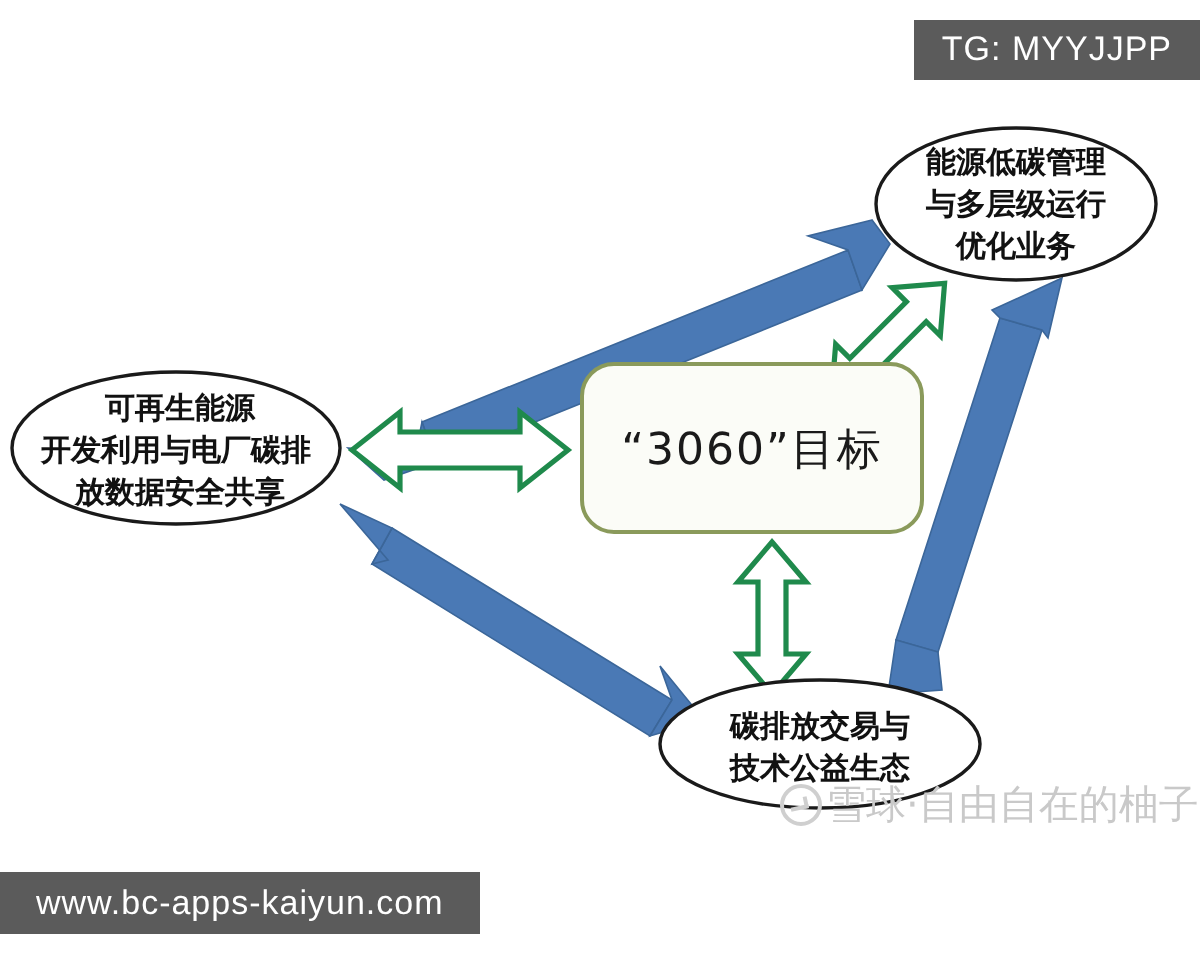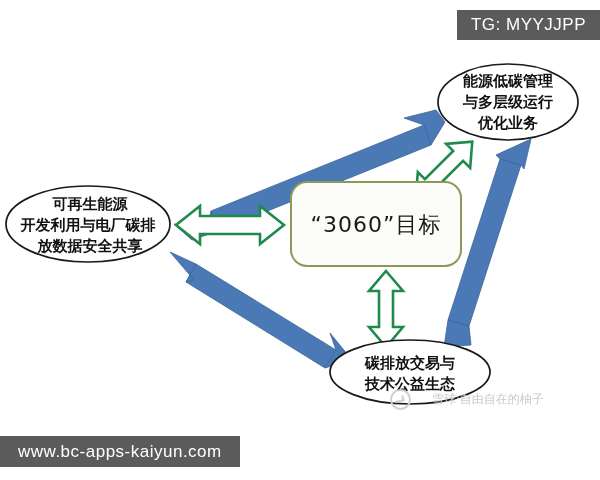--- a/index.html
+++ b/index.html
@@ -57,24 +57,24 @@
     height: 31px;
     padding: 0 18px;
     font-size: 17px;
   }
   #watermark {
     position: absolute;
     left: 390px;
     top: 389px;
     display: flex;
     align-items: center;
-    gap: 21px;
+    gap: 2px;
     color: #c9c9c9;
     font-family: "DejaVu Sans", "Liberation Sans", sans-serif;
-    font-size: 12px;
+    font-size: 20px;
     white-space: nowrap;
     pointer-events: none;
   }
   #watermark .wm-logo {
     width: 17px;
     height: 17px;
     border: 2px solid #cfcfcf;
     border-radius: 50%;
     display: inline-block;
     position: relative;

